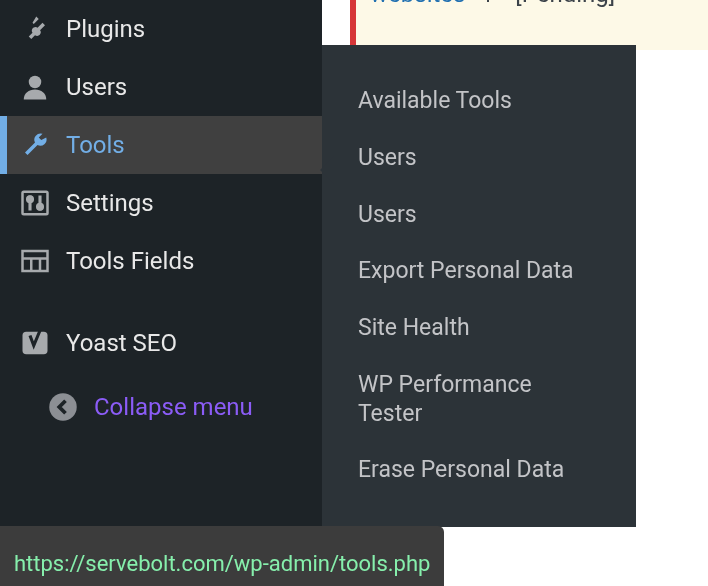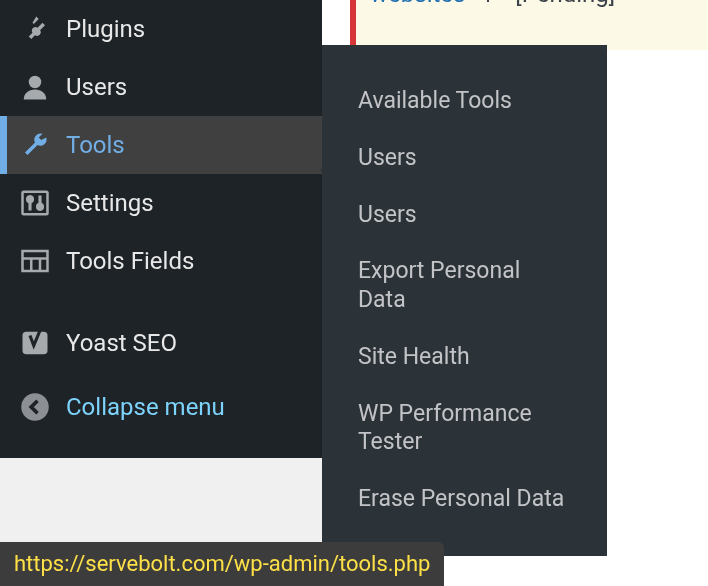--- a/index.html
+++ b/index.html
@@ -10,21 +10,21 @@
       width: 708px;
       height: 586px;
       position: relative;
     }
 
     .sidebar {
       position: absolute;
       left: 0;
       top: 0;
       width: 322px;
-      height: 458px;
+      height: 586px;
       background: #1d2327;
       color: #f0f0f1;
     }
 
     .sidebar-item {
       display: flex;
       align-items: center;
       padding: 14px 18px 14px 20px;
       cursor: pointer;
       font-size: 24px;
@@ -47,39 +47,39 @@
     }
     .sidebar-item .icon {
       width: 30px;
       height: 30px;
       display: flex;
       align-items: center;
       justify-content: center;
       flex-shrink: 0;
     }
     .sidebar-item .icon svg { width: 30px; height: 30px; }
-    .sidebar-item.collapse { color: #7dd3fc; margin-top: 6px;}
+    .sidebar-item.collapse { color: #8b5cf6; margin-top: 6px; margin-left: 28px;}
 
     .fly-pointer {
       position: absolute;
       left: 320px;
       top: 156px;
       width: 0;
       height: 0;
       border-top: 14px solid transparent;
       border-bottom: 14px solid transparent;
       border-right: 14px solid #2c3338;
       z-index: 11;
     }
 
     .flyout {
       position: absolute;
       left: 322px;
       top: 45px;
-      width: 285px;
+      width: 314px;
       background: #2c3338;
       padding: 28px 0;
       z-index: 10;
     }
     .flyout-item {
       padding: 14px 36px;
       font-size: 23px;
       color: #c3c4c7;
       cursor: pointer;
       line-height: 1.25;
@@ -125,22 +125,22 @@
     .plain-row .link { color: #2271b1; cursor: pointer; }
     .row1 { top: 52px; height: 150px; }
     .row2 { top: 204px; height: 200px; }
     .row3 { top: 406px; height: 150px; }
 
     .status-bar {
       position: absolute;
       left: 0;
       bottom: 0;
       background: #3c3c3c;
-      color: #fde047;
-      padding: 9px 14px 10px 14px;
+      color: #86efac;
+      padding: 25px 14px 10px 14px;
       font-size: 22px;
       border-radius: 0 6px 0 0;
       z-index: 30;
       margin-top: 40px;
     }
   </style>
 </head>
 <body>
 
 <div class="content">

